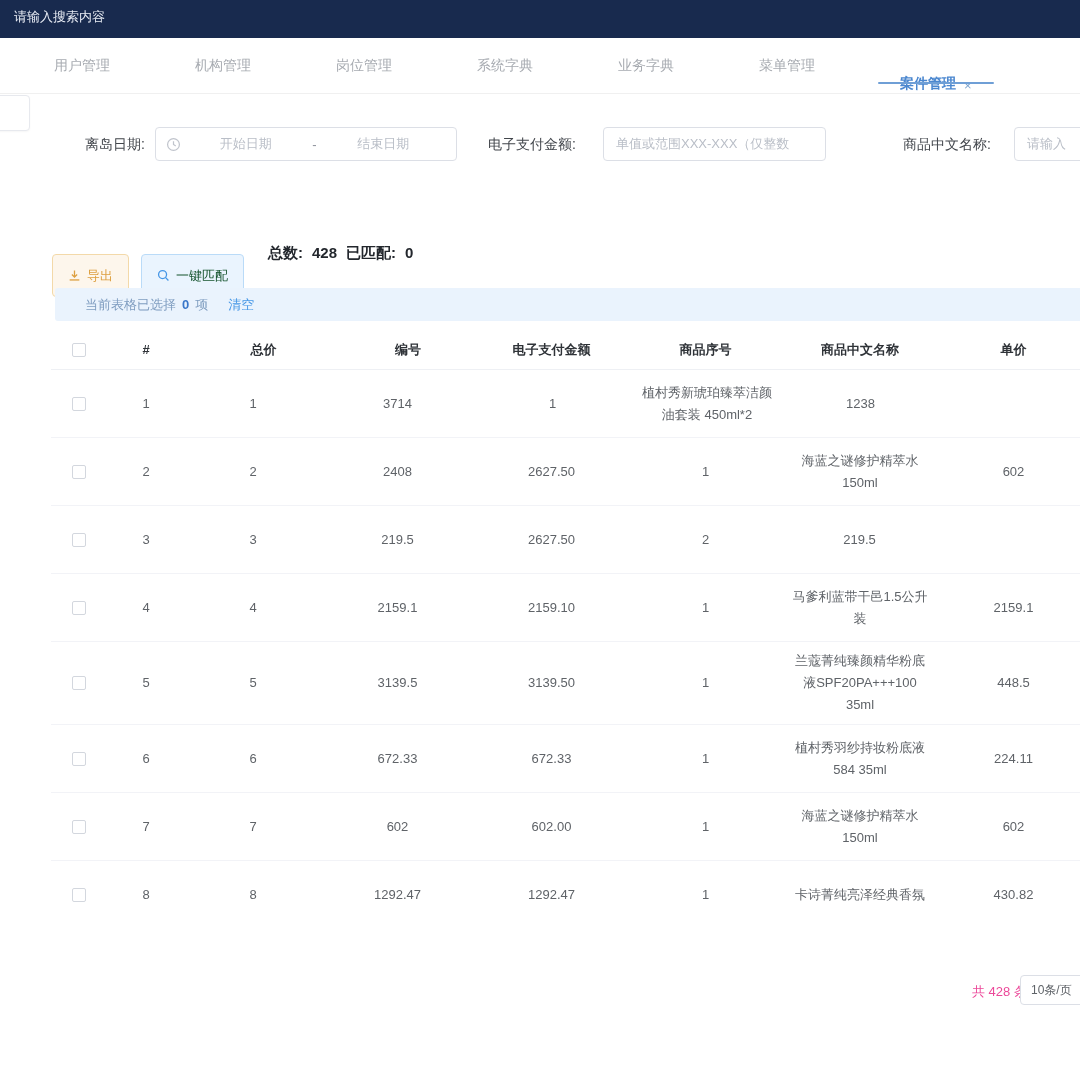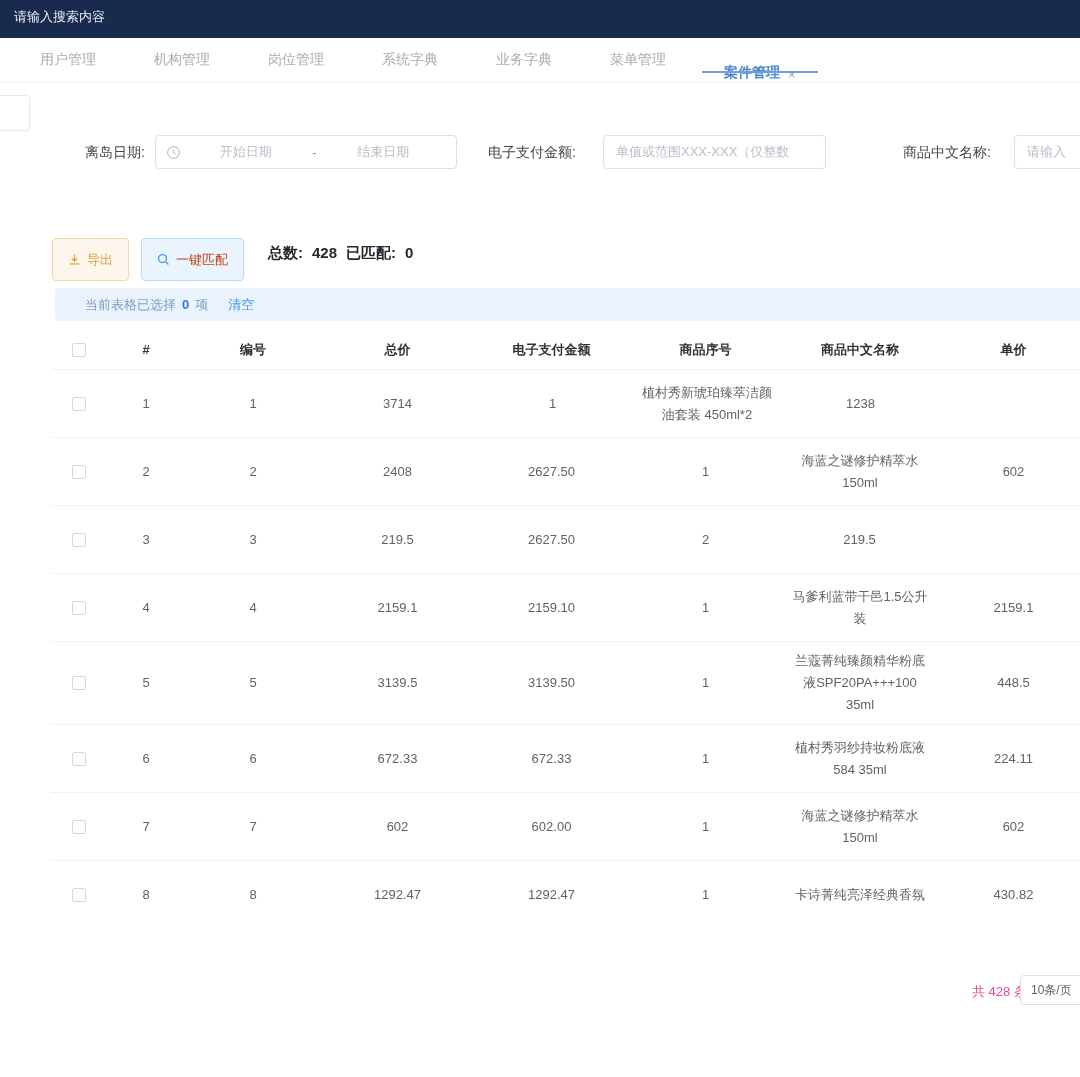--- a/index.html
+++ b/index.html
@@ -4,58 +4,58 @@
 <style>
   * { margin:0; padding:0; box-sizing:border-box; }
   html,body { width:1080px; height:1077px; overflow:hidden; background:#fff;
     font-family:"Liberation Sans", sans-serif; position:relative; }
 
   
   .topbar { position:absolute; top:0; left:0; width:1080px; height:38px;
     background:#182a4e; color:#e9edf5; font-size:13px; padding:8px 0 4px 14px; }
 
   
-  .tabbar { position:absolute; top:38px; left:0; width:1080px; height:45px;
+  .tabbar { position:absolute; top:38px; left:0; width:1080px; height:56px;
     background:#fff; border-bottom:1px solid #f0f0f0; display:flex;
-    align-items:center; padding-left:36px; gap:50px; }
+    align-items:center; padding-left:50px; gap:77px; }
   .tab { font-size:14px; color:#a7abb1; position:relative; display:flex;
     align-items:center; gap:8px; height:100%; cursor:pointer; padding:0 4px; }
   .tab.active { color:#4b87cf; font-weight:600;align-items:flex-end; }
   .tab.active::after { content:""; position:absolute; left:-18px; right:-18px;
     bottom:9px; height:2px; background:#6f9fd6; border-radius:1px; }
   .tab-close { font-size:13px; color:#7ba3cf; font-weight:400; }
 
   
   .mini-box { position:absolute; top:95px; left:-8px; width:38px; height:36px;
     background:#fff; border:1px solid #e7e9ee; border-radius:4px;
     box-shadow:0 1px 2px rgba(0,0,0,.04); }
 
   
-  .filters { position:absolute; top:135px; left:0; width:1060px; height:36px;padding-left:20px; }
+  .filters { position:absolute; top:127px; left:0; width:1060px; height:36px;padding-left:20px; }
   .f-label { position:absolute; top:9px; font-size:14px; color:#42464c; }
   .lbl-date { left:85px; }
   .lbl-amount { left:488px; }
   .lbl-name { left:903px; }
   .input { position:absolute; top:0; height:34px; background:#fff;
     border:1px solid #dcdfe6; border-radius:4px; display:flex;
     align-items:center; font-size:13px; color:#b9bec7; }
   .date-input { left:155px; width:302px; padding:0 10px; }
   .date-input .ph { flex:1; text-align:center; }
   .date-sep { color:#8d929b; padding:0 4px; }
   .amount-input { left:603px; width:223px; padding-left:12px; }
   .name-input { left:1014px; width:100px; padding-left:12px; }
   .clock { width:15px; height:15px; flex:0 0 auto; margin-right:2px; }
 
   
   .toolbar { position:absolute; top:238px; left:0; width:1080px; height:34px; }
-  .btn { position:absolute; top:0; height:43px; border-radius:4px;
+  .btn { position:absolute; top:16px; height:43px; border-radius:4px;
     font-size:13px; display:flex; align-items:center; gap:6px;
     padding:0 15px; cursor:pointer; }
   .btn-export { left:52px; background:#fdf6ec; border:1px solid #f3d9a9; color:#dd9f3f; }
-  .btn-match  { left:141px; background:#eaf4fe; border:1px solid #badbf8; color:#c2410c; }
+  .btn-match  { left:141px; background:#eaf4fe; border:1px solid #badbf8; color:#14532d; }
   .btn svg { display:block; }
   .stats { position:absolute; left:268px; top:6px; font-size:15px; color:#23272d;
     font-weight:600; display:flex; gap:9px; }
 
   
   .selbar { position:absolute; top:288px; left:35px; width:1045px; height:33px;
     background:#eaf3fd; border-radius:3px; display:flex; align-items:center;
     padding-left:30px; font-size:13px; color:#7f9dc0; gap:6px;margin-left:20px; }
   .sel-count { color:#3a77c9; font-weight:700; }
   .sel-clear { color:#4596e6; margin-left:14px; cursor:pointer; }
@@ -168,22 +168,22 @@
   <span>项</span>
   <span class="sel-clear">清空</span>
 </div>
 
 <div class="table">
   <div class="thead">
       <div class="th w0">
         <span class="cbx"></span>
       </div>
       <div class="th w1">#</div>
+      <div class="th w3">总价</div>
       <div class="th w2">编号</div>
-      <div class="th w3">总价</div>
       <div class="th w4">电子支付金额</div>
       <div class="th w5">商品序号</div>
       <div class="th w6">商品中文名称</div>
       <div class="th w7">单价</div>
     </div>
   <div>
       <div class="tr">
         <div class="td w0">
           <span class="cbx"></span>
         </div>

